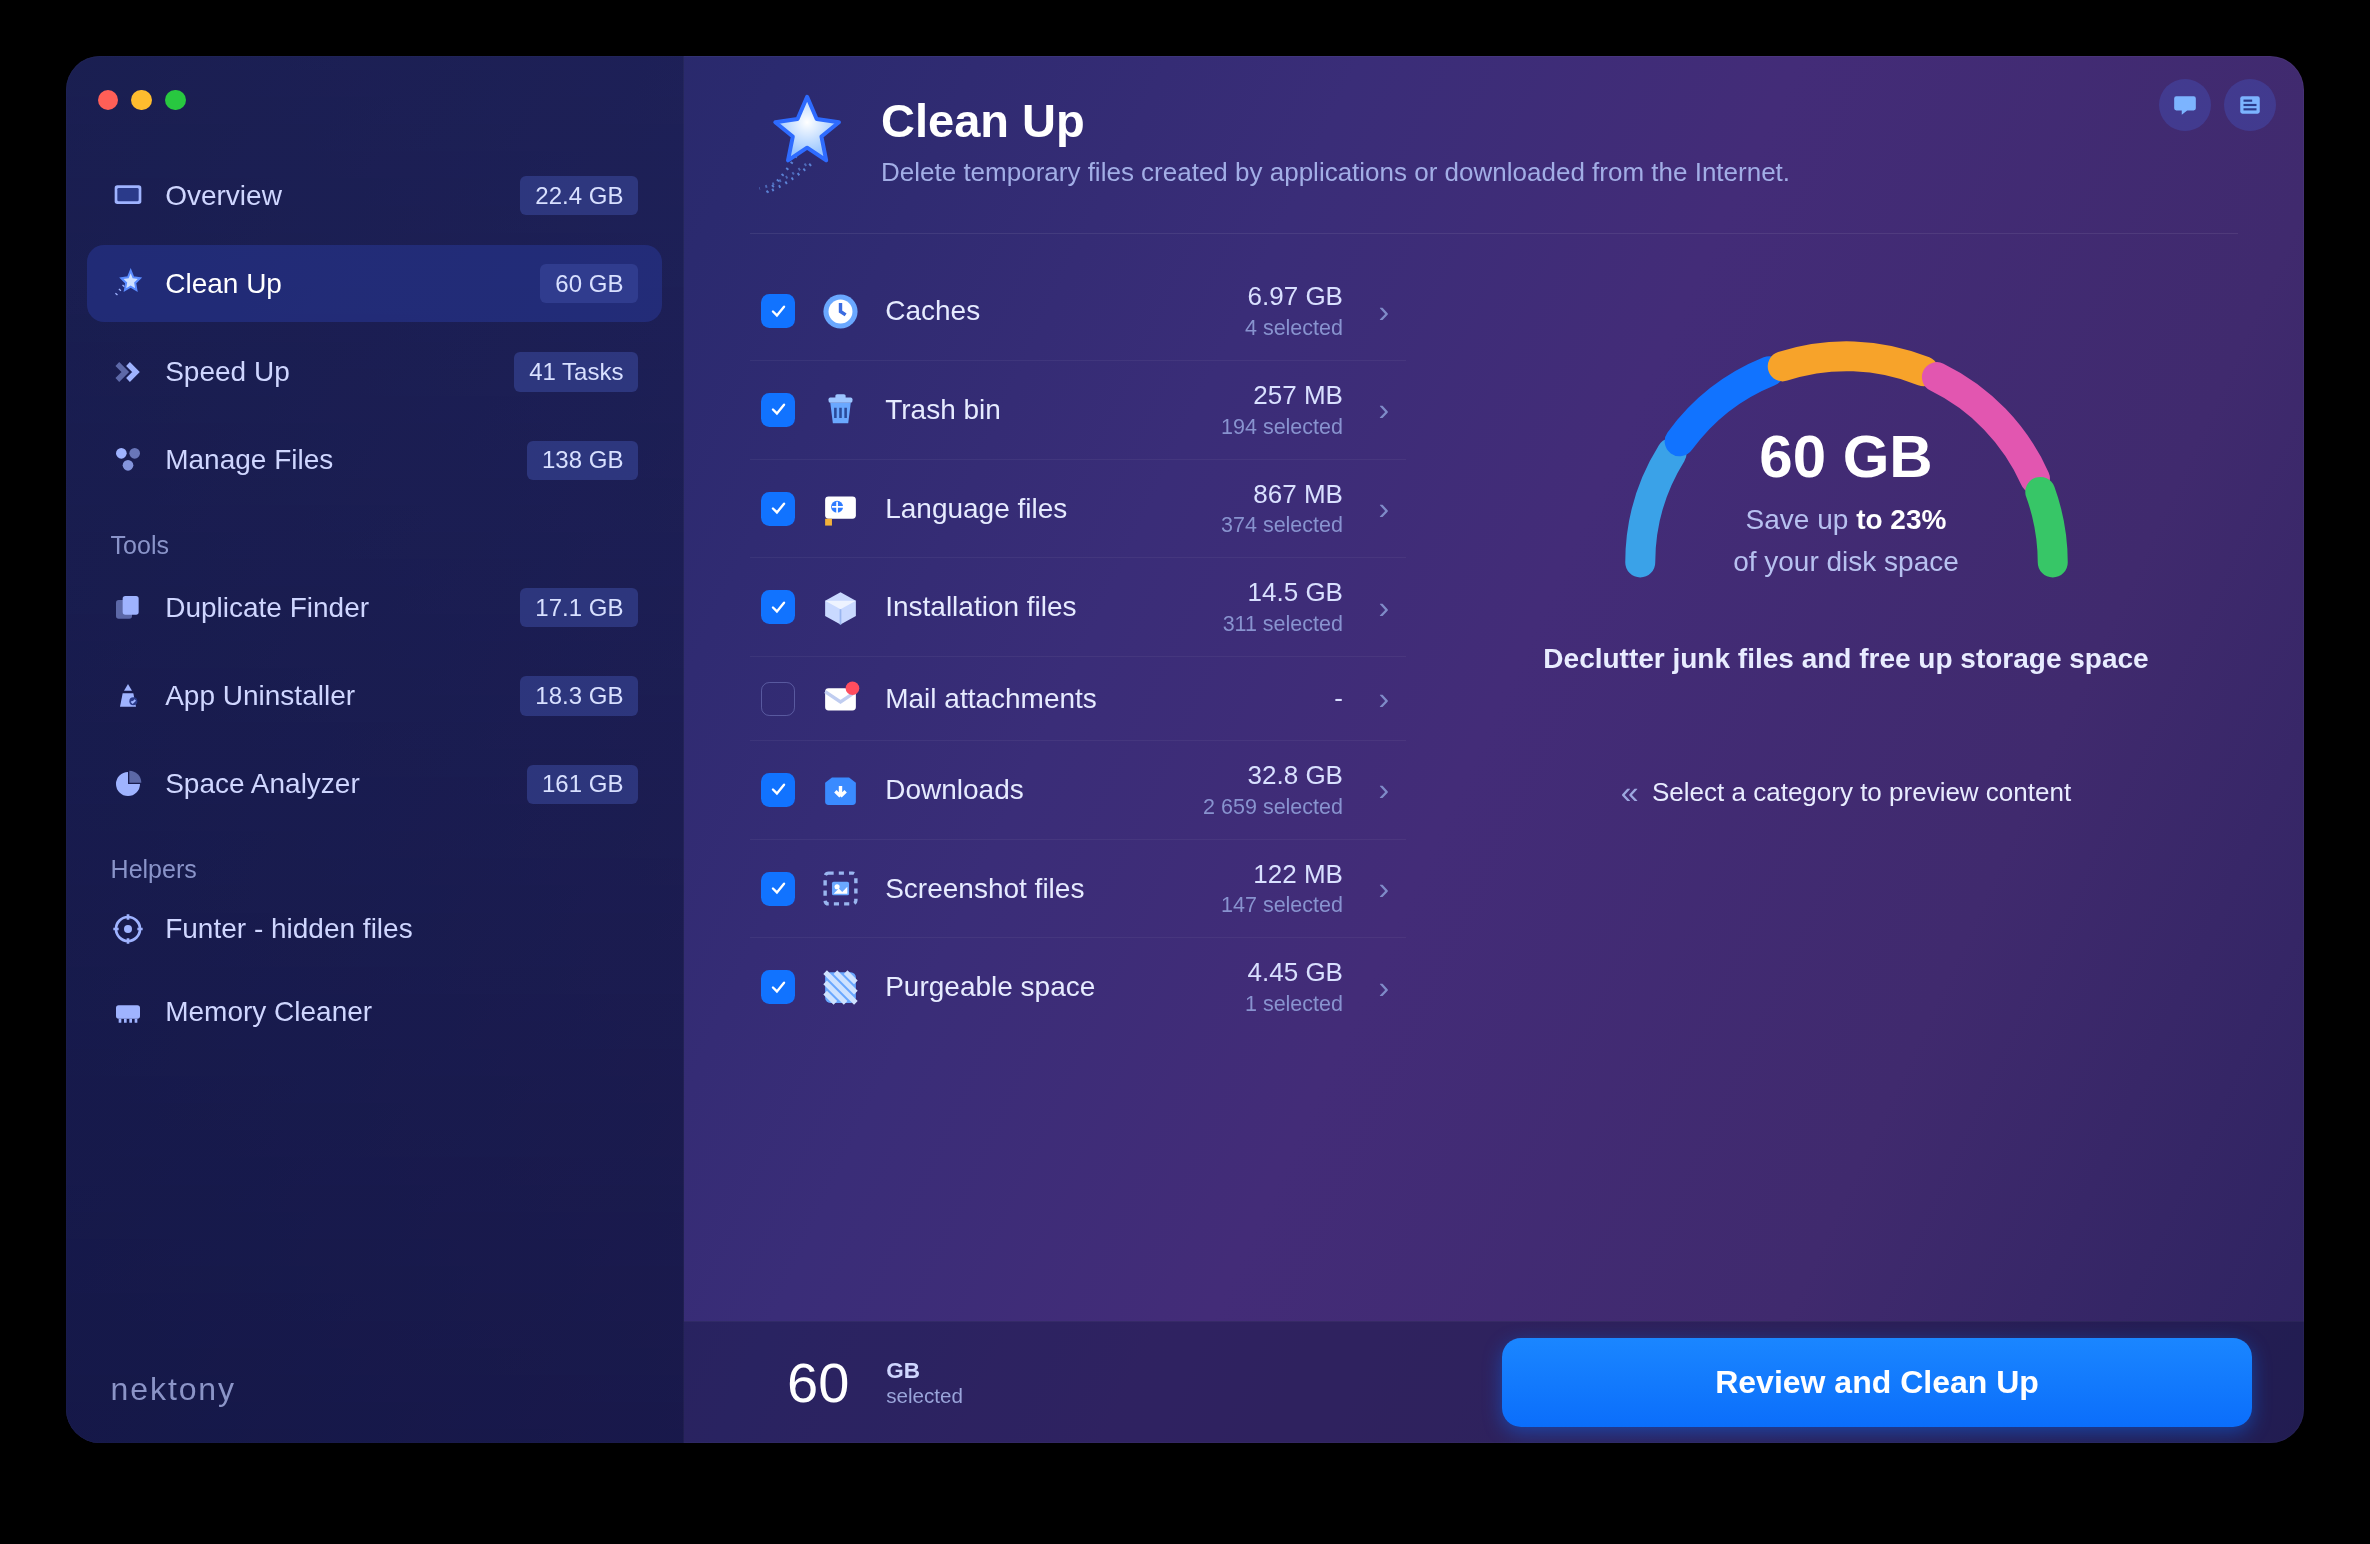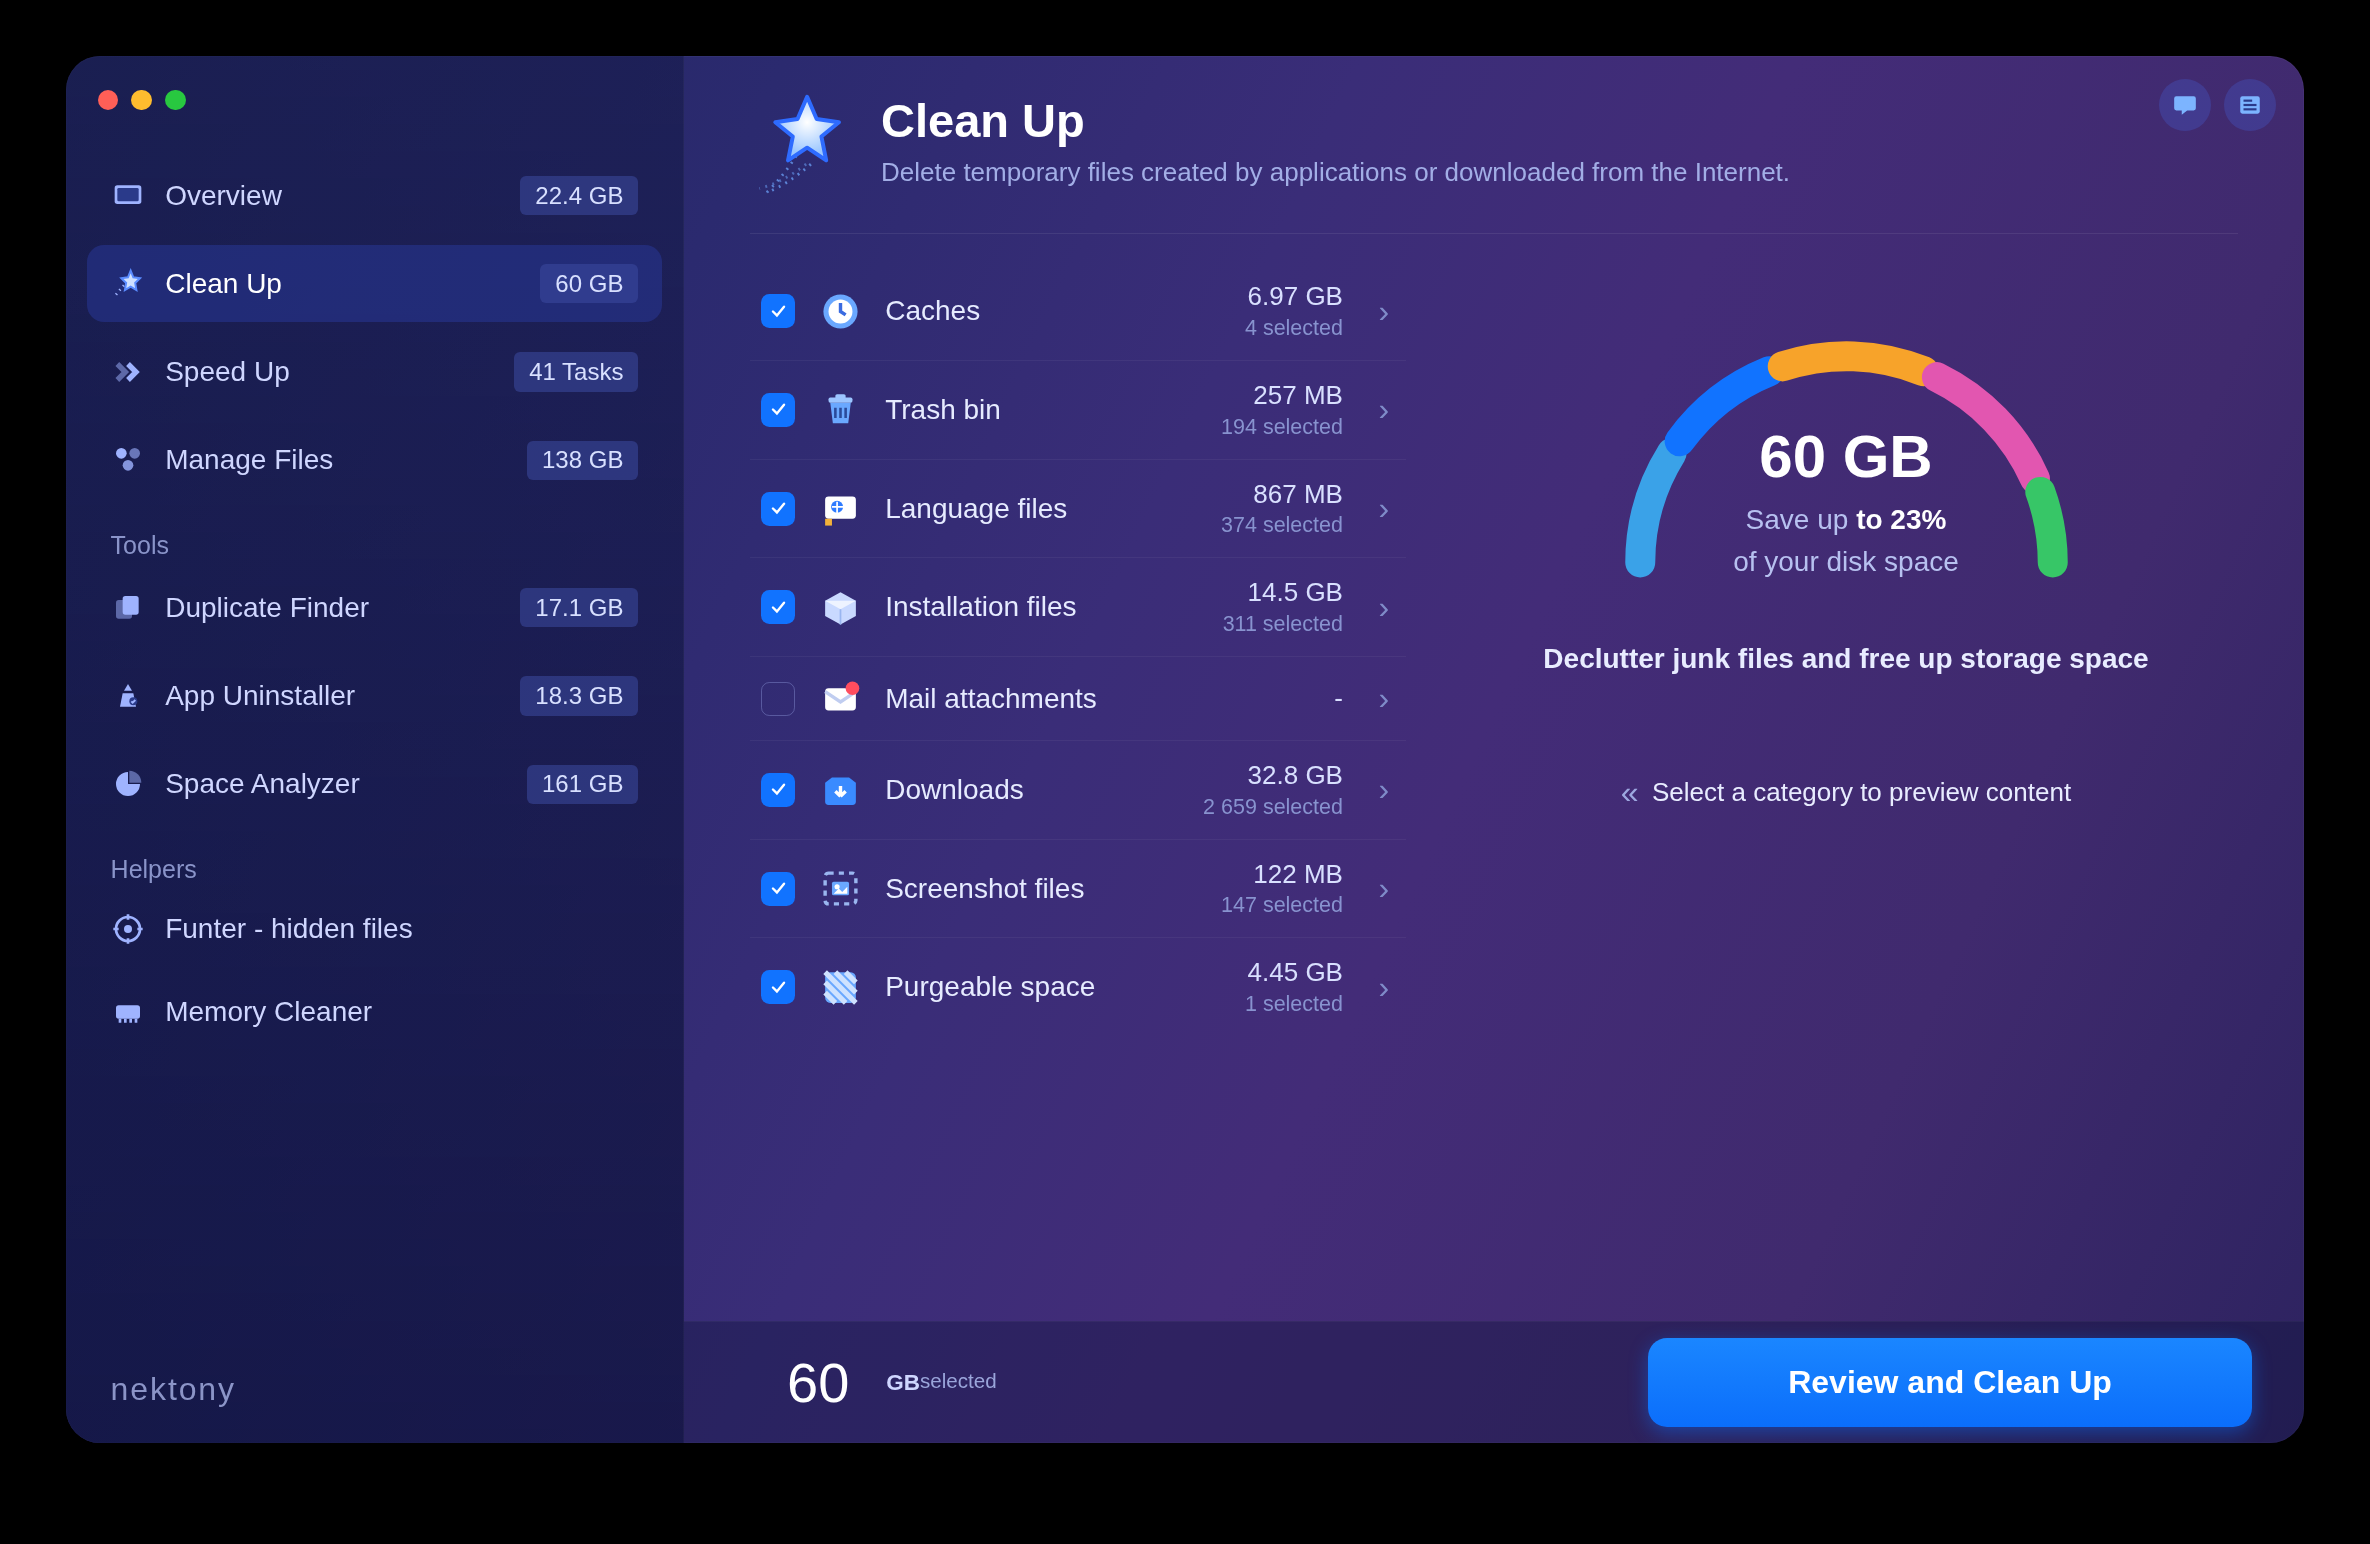--- a/index.html
+++ b/index.html
@@ -79,27 +79,27 @@
   .hint-row { display:flex; align-items:center; gap:19px; color:#e8ecff; font-size:26px; margin-top:56px;}
   .hint-row .chev { font-size:32px; color:#9da8e0; letter-spacing:-5.6px;}
   
   .footer {
     height:122px; margin-top:auto;
     background: rgba(12,16,54,.35);
     display:flex; align-items:center; padding:0 52px 0 103px; gap:37px;
     border-top:0.9px solid rgba(255,255,255,.04);
   }
   .foot-num { color:#fff; font-size:56px; font-weight:500;}
-  .foot-unit { display:flex; flex-direction:row; color:#9aa5da; font-size:20.6px; line-height:1.2; }
+  .foot-unit { display:flex; flex-direction:column; color:#9aa5da; font-size:20.6px; line-height:1.2; }
   .foot-unit .u1{color:#cfd6ff; font-weight:600; font-size:22.5px;}
   .primary-btn {
     margin-left:auto;
     background: linear-gradient(180deg,#1a86ff,#0b6efb);
     color:#fff; font-size:32px; font-weight:600;
-    padding:26px 37px; border-radius:19px; width:604px; text-align:center;
+    padding:26px 37px; border-radius:19px; width:750px; text-align:center;
     cursor:pointer; box-shadow: 0 5.6px 19px rgba(11,110,251,.45);
   }
   svg { display:block; }
 </style>
 </head>
 <body>
 
 <div class="stage">
   <div class="window">
 

